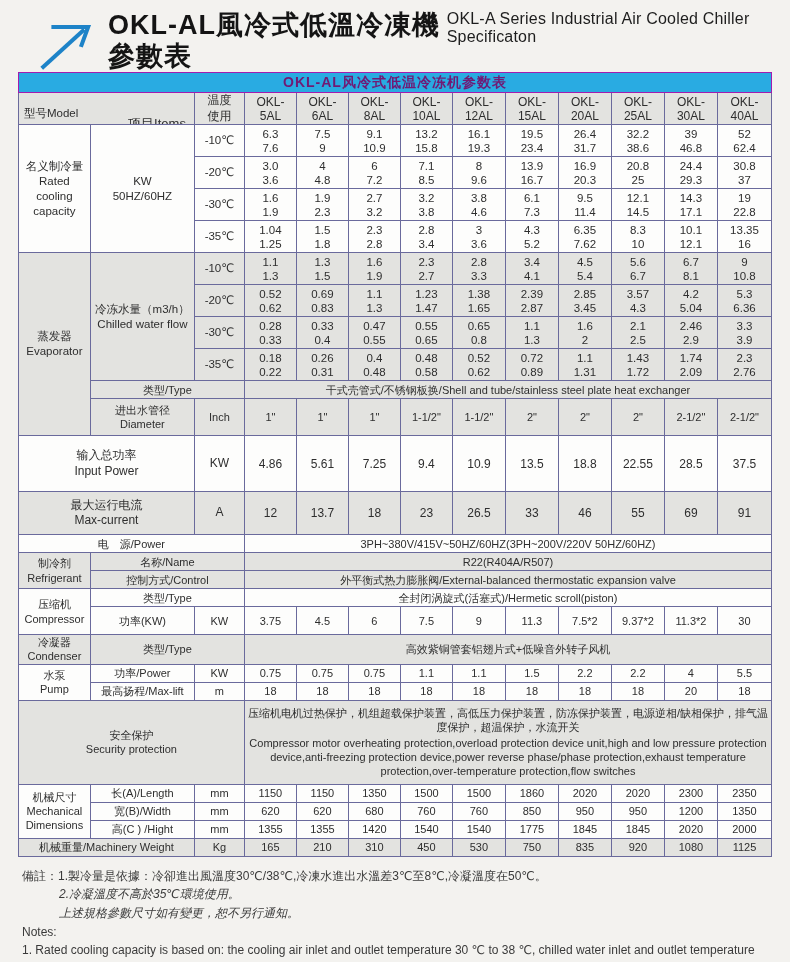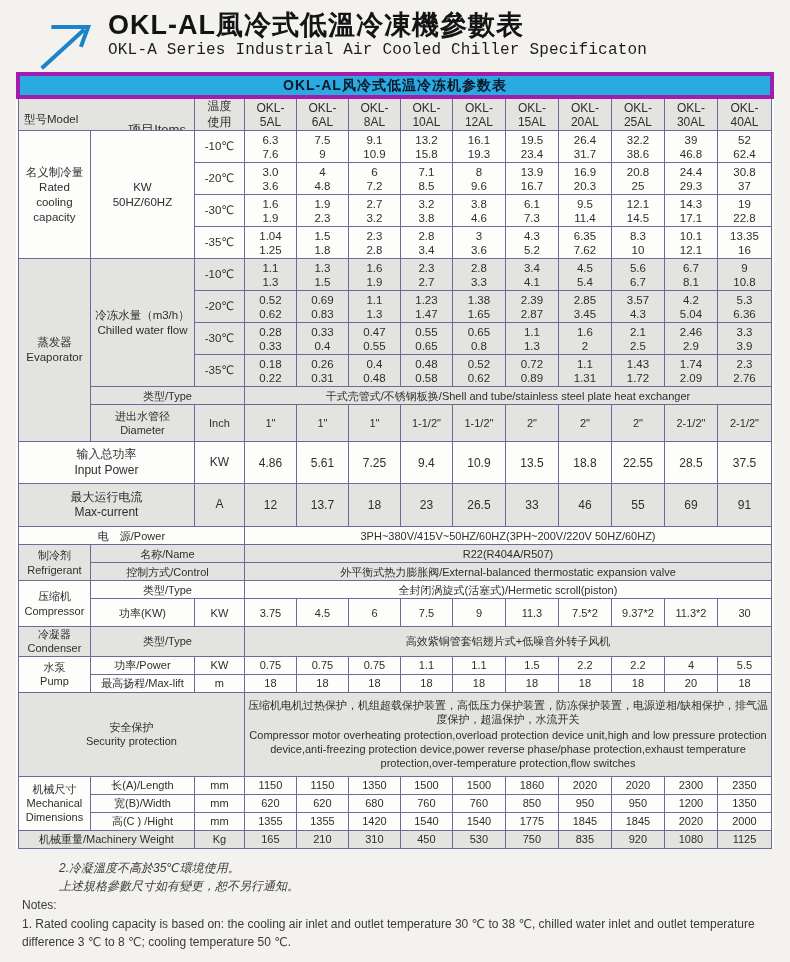--- a/index.html
+++ b/index.html
@@ -6,48 +6,48 @@
   body{
     width:790px;height:962px;
     background:#f3f2ef;
     font-family:"Liberation Sans","DejaVu Sans",sans-serif;
     color:#2e2e2e;
     overflow:hidden;
   }
   
   .doc-header{display:flex;align-items:flex-start;padding:10px 20px 4px 34px;gap:16px;height:72px;box-sizing:border-box;}
   .logo-arrow{flex:0 0 auto;margin-top:4px;}
-  .titles{display:flex;flex-direction:column;}
+  .titles{display:flex;flex-direction:row;}
   .title-zh{font-size:27px;font-weight:600;letter-spacing:1px;color:#141414;line-height:1.15;}
-  .title-en{font-size:16px;font-weight:500;color:#1d1d1d;letter-spacing:0.2px;font-family:Liberation Mono, monospace;}
+  .title-en{font-size:16px;font-weight:500;color:#1d1d1d;letter-spacing:0.2px;}
   
   table.spec{
     width:750px;margin:0 auto;border-collapse:collapse;table-layout:fixed;
     background:#fdfdfc;border:1px solid #3f3f68;
   }
   table.spec td,table.spec th{
     border:1px solid #6a6a9c;
     font-size:11px;font-weight:400;
     text-align:center;vertical-align:middle;
     padding:0 2px;line-height:1.3;overflow:hidden;
     color:#2e2e2e;
   }
   tr.cap td{
-    background:#29abe2;border:4px solid #a21caf;
-    color:#0f172a;font-size:14px;font-weight:600;
+    background:#29abe2;border:1px solid #a21caf;
+    color:#701a75;font-size:14px;font-weight:600;
     height:19px;letter-spacing:1px;
   }
   tr.g td{background:#e3e3e0;}
   tr.head{height:30px;}
   tr.head td{font-size:12px;}
   tr.dual{height:32px;}
   tr.dual td{font-size:11.5px;}
   tr.thin{height:18px;}
   tr.diam{height:37px;}
-  tr.ip{height:42px;}
+  tr.ip{height:56px;}
   tr.ip td{font-size:12px;}
   tr.mc{height:43px;}
   tr.mc td{font-size:12px;}
   tr.cp{height:28px;}
   tr.cond{height:28px;}
   tr.sec{height:84px;}
   tr.wt{height:18px;}
   td.val div{line-height:14px;}
   td.lbl{font-size:11px;}
   
@@ -927,17 +927,18 @@
           <div>1080</div>
         </td>
         <td class="val">
           <div>1125</div>
         </td>
       </tr>
   </tbody>
 </table>
 
 <div class="notes">
+  <div>備註：1.製冷量是依據：冷卻進出風溫度30℃/38℃,冷凍水進出水溫差3℃至8℃,冷凝溫度在50℃。</div>
   <div class="indent">2.冷凝溫度不高於35℃環境使用。</div>
   <div class="indent">上述規格參數尺寸如有變更，恕不另行通知。</div>
   <div>Notes:</div>
   <div>1. Rated cooling capacity is based on: the cooling air inlet and outlet temperature 30 ℃ to 38 ℃, chilled water inlet and outlet temperature difference 3 ℃ to 8 ℃; cooling temperature 50 ℃.</div>
 </div>
 
 </body></html>

